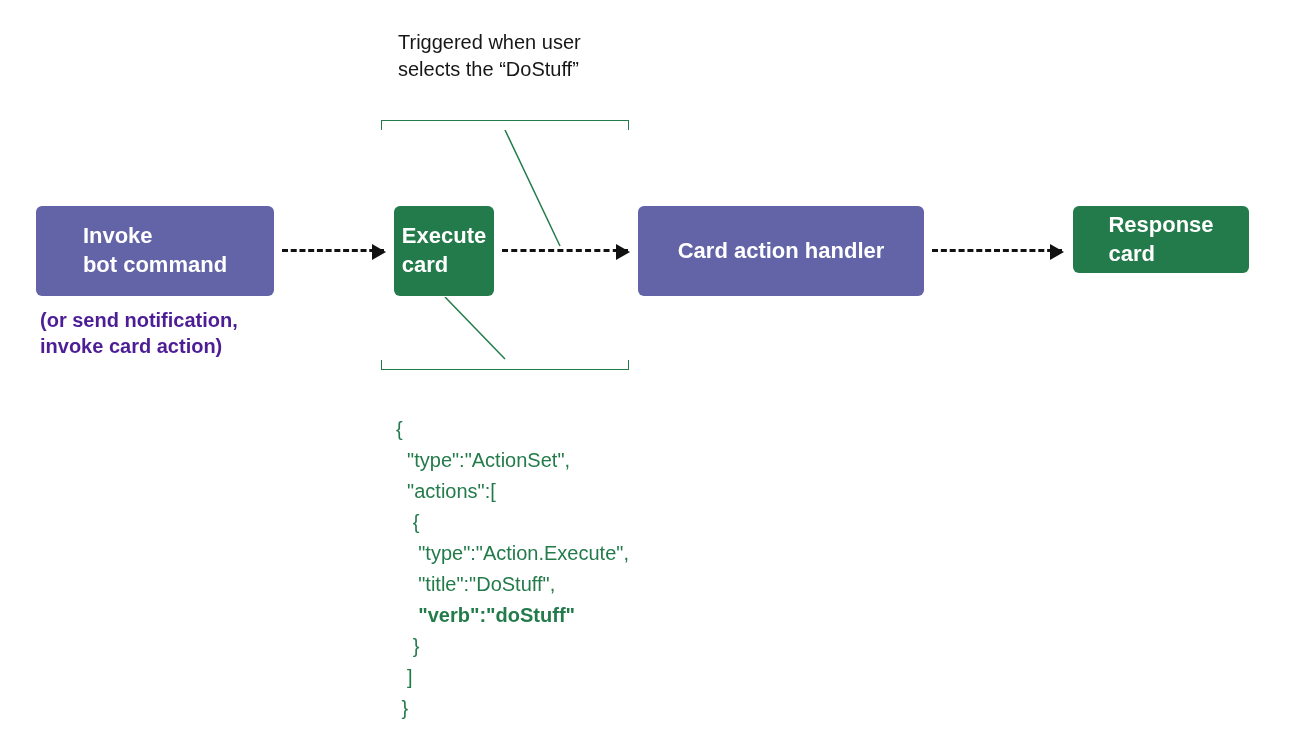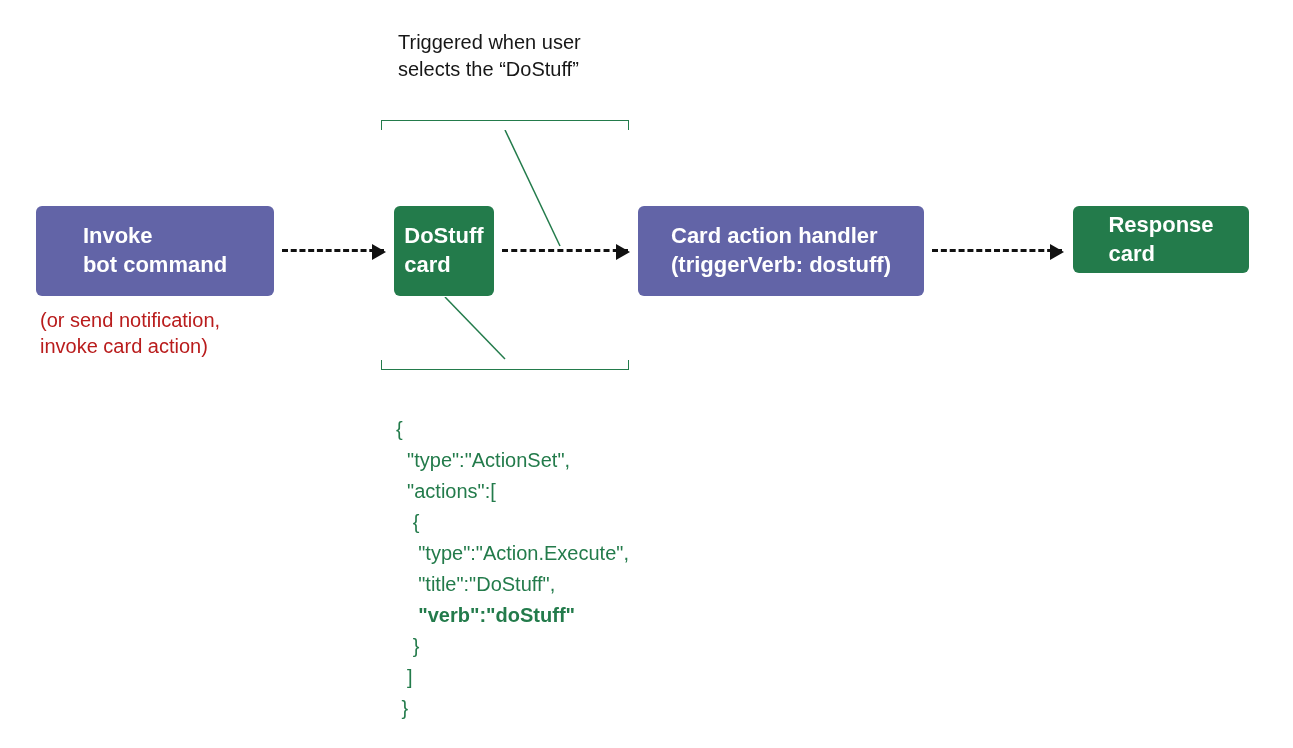--- a/index.html
+++ b/index.html
@@ -22,22 +22,23 @@
     font-size: 22px;
     font-weight: 600;
     line-height: 1.3;
     padding: 8px 10px;
   }
   .purple { background: #6264a7; }
   .green  { background: #237b4b; }
   .subtext {
     position: absolute;
     font-size: 20px;
-    color: #b91c1c;
+    color: #4c1d95;
     line-height: 1.3;
+    font-weight: bold;
   }
   .callout-text {
     position: absolute;
     font-size: 20px;
     color: #171717;
     line-height: 1.35;
   }
   .bracket {
     position: absolute;
     border: 0 solid #237b4b;
@@ -92,31 +93,30 @@
   </div>
   <div class="subtext" style="left:40px; top:307px;">
     <span>(or send notification,</span><br>
     <span>invoke card action)</span>
   </div>
 
   <div class="arrow" style="left:282px; top:249px; width:102px;"></div>
 
   <div class="node green" style="left:394px; top:206px; width:100px; height:90px;">
     <div>
-      <span>DoStuff</span><br>
+      <span>Execute</span><br>
       <span>card</span>
     </div>
   </div>
 
   <div class="arrow" style="left:502px; top:249px; width:126px;"></div>
 
   <div class="node purple" style="left:638px; top:206px; width:286px; height:90px;">
     <div>
       <span>Card action handler</span><br>
-      <span>(triggerVerb: dostuff)</span>
     </div>
   </div>
 
   <div class="arrow" style="left:932px; top:249px; width:130px;"></div>
 
   <div class="node green" style="left:1073px; top:206px; width:176px; height:67px;">
     <div>
       <span>Response</span><br>
       <span>card</span>
     </div>

